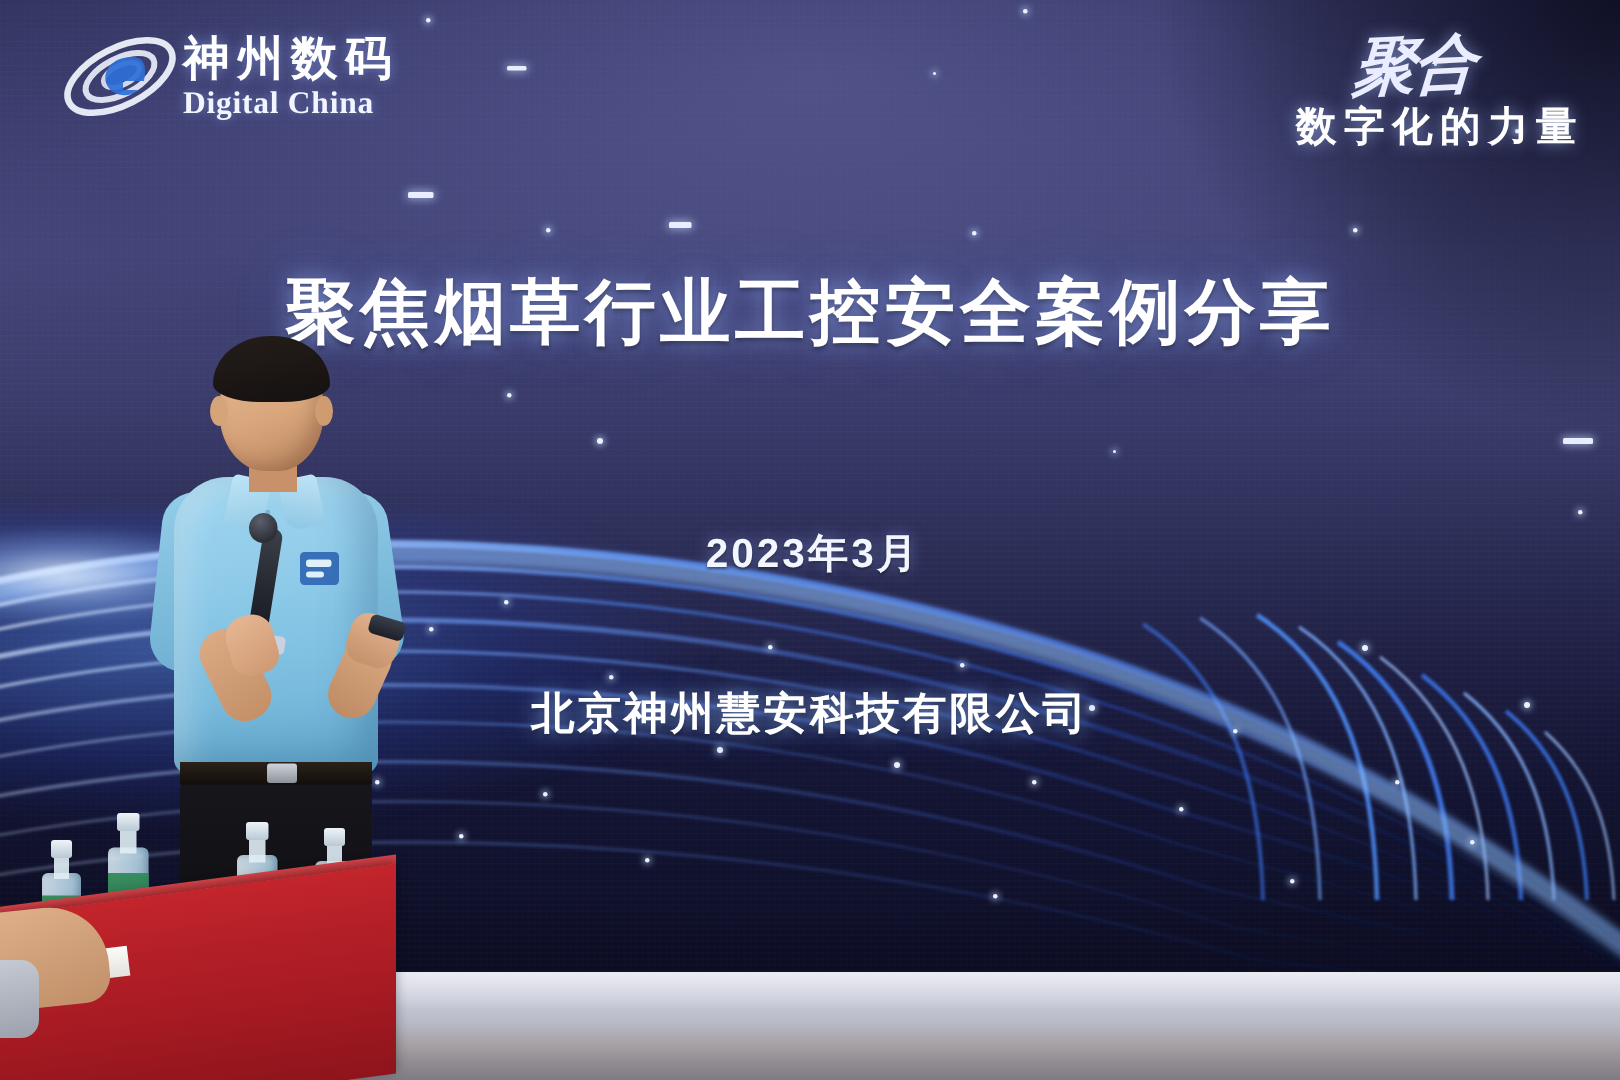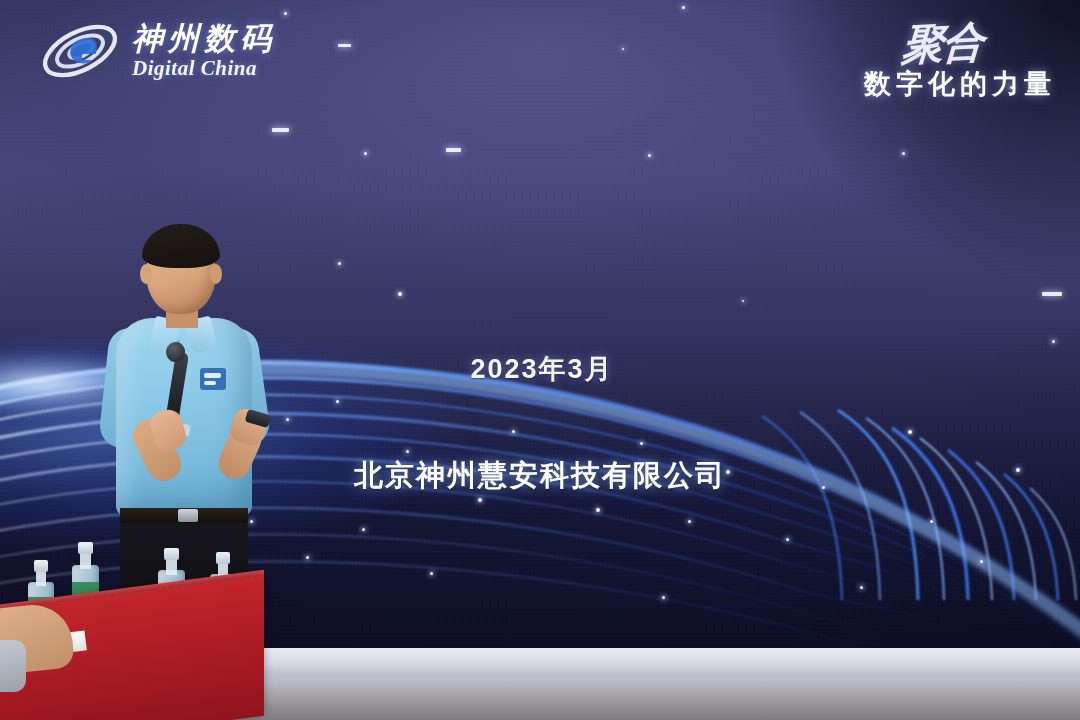--- a/index.html
+++ b/index.html
@@ -73,21 +73,21 @@
     text-shadow:0 0 10px rgba(150,175,245,.5), 0 1px 2px rgba(0,0,0,.5);
   }
   .slide-company{
     position:absolute;left:0;right:0;top:456px;
     text-align:center;font-size:29px;font-weight:700;color:#ffffff;
     letter-spacing:2px;
     text-shadow:0 0 12px rgba(150,190,255,.65), 0 0 28px rgba(60,110,230,.4), 0 2px 3px rgba(0,0,0,.45);
   }
 
   
-  .brand{position:absolute;left:38px;top:18px;display:flex;align-items:center;gap:10px;font-style:italic;}
+  .brand{position:absolute;left:38px;top:18px;display:flex;align-items:center;gap:0;}
   .brand-mark{width:84px;height:66px;}
   .brand-text{display:flex;flex-direction:column;line-height:1;}
   .brand-cn{
     font-size:31px;font-weight:700;color:#ffffff;letter-spacing:5px;
     text-shadow:0 0 8px rgba(150,180,255,.5);
   }
   .brand-en{
     font-size:21px;font-weight:700;color:#f2f5ff;letter-spacing:.5px;margin-top:4px;
     font-family:"Liberation Serif","DejaVu Serif",serif;
     text-shadow:0 0 7px rgba(150,180,255,.45);
@@ -389,20 +389,21 @@
       <span class="pt" style="left:250px;top:520px;width:3px;height:3px;"></span>
       <span class="pt" style="left:306px;top:556px;width:3px;height:3px;"></span>
       <span class="pt" style="left:362px;top:528px;width:3px;height:3px;"></span>
       <span class="pt" style="left:430px;top:572px;width:3px;height:3px;"></span>
       <span class="pt" style="left:930px;top:520px;width:3px;height:3px;"></span>
       <span class="pt" style="left:980px;top:560px;width:3px;height:3px;"></span>
       <span class="pt" style="left:860px;top:586px;width:3px;height:3px;"></span>
       <span class="pt" style="left:662px;top:596px;width:3px;height:3px;"></span>
     </div>
 
+    <div class="slide-title">聚焦烟草行业工控安全案例分享</div>
 
     <div class="slide-date">2023年3月</div>
 
     <div class="slide-company">北京神州慧安科技有限公司</div>
 
     <div class="brand">
       <svg class="brand-mark" viewBox="0 0 84 66">
         <g fill="none" stroke="#ecf1fb" stroke-linecap="round">
           <ellipse cx="42" cy="33" rx="38" ry="19" transform="rotate(-27 42 33)" stroke-width="4.4" opacity=".95"></ellipse>
           <ellipse cx="42" cy="33" rx="25" ry="12" transform="rotate(-27 42 33)" stroke-width="4" opacity=".9"></ellipse>

